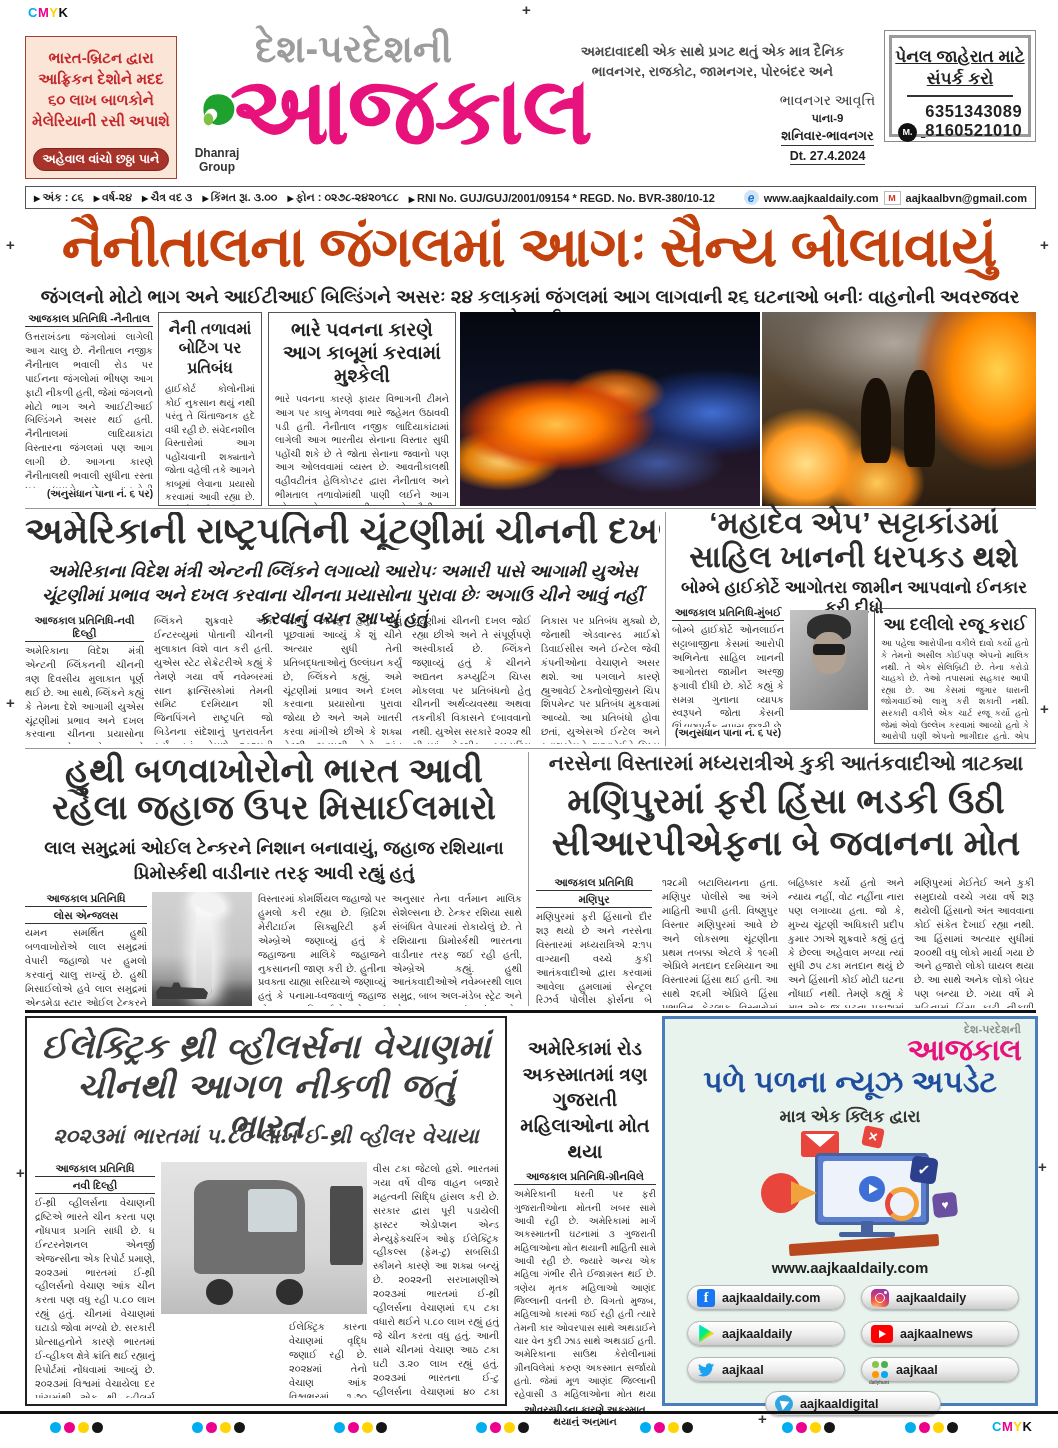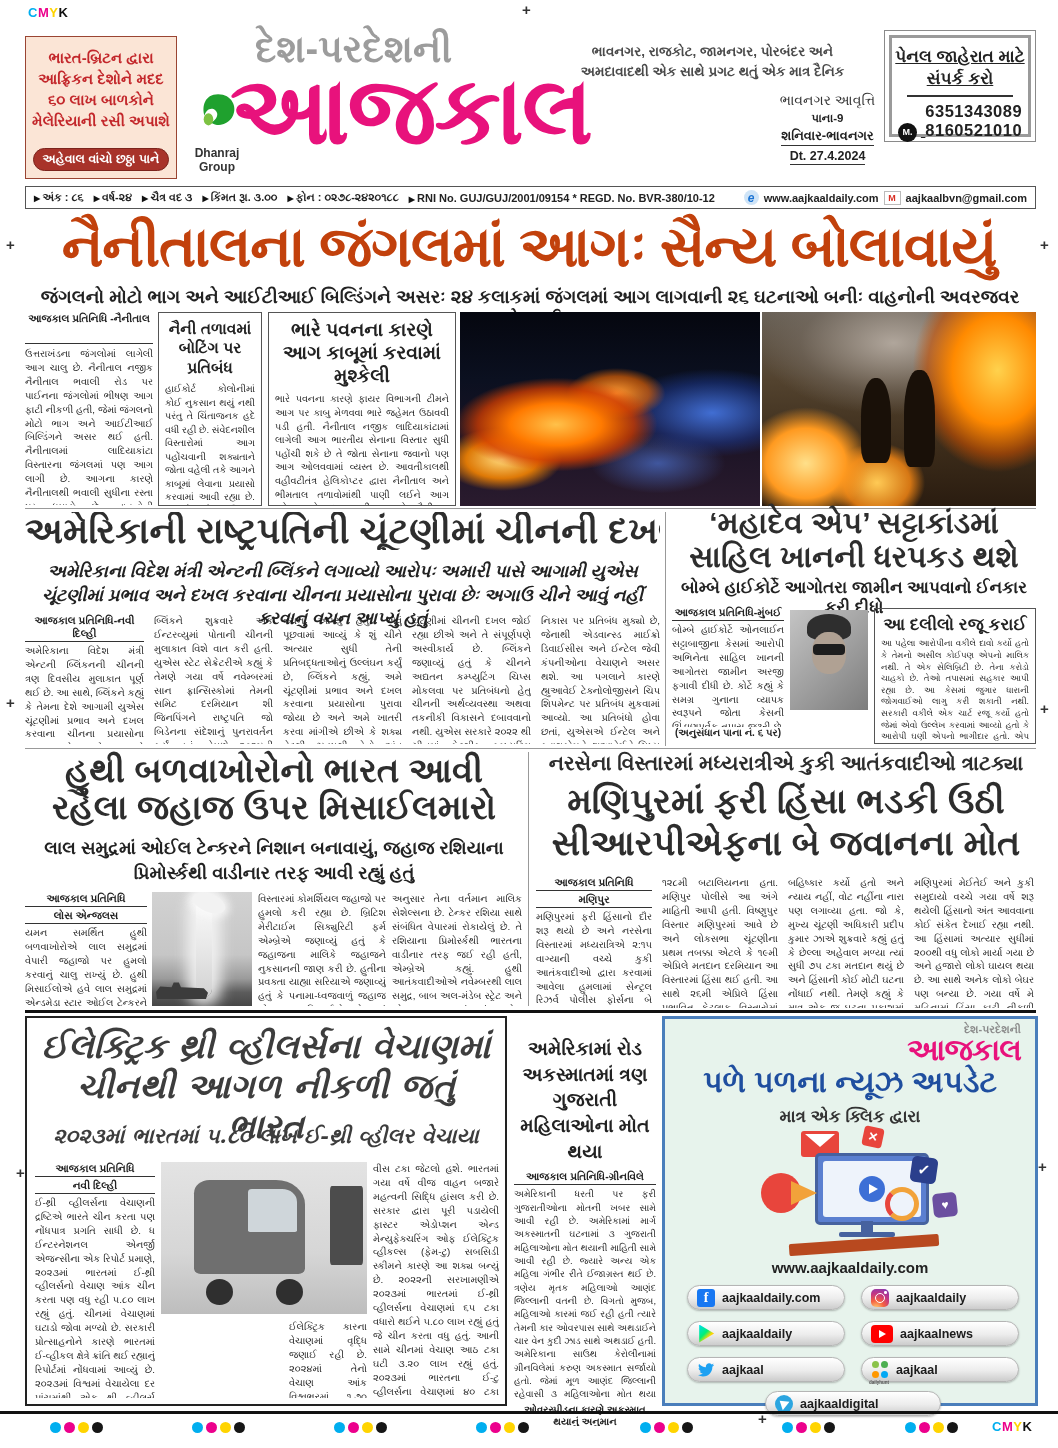--- a/index.html
+++ b/index.html
@@ -36,21 +36,21 @@
            padding:0 8px;box-sizing:border-box;gap:10px;white-space:nowrap;}
   .ib-item::before{content:"▶ ";font-size:8px;color:#111;}
   .ib-right{display:flex;align-items:center;gap:5px;margin-left:auto;}
   .globe-ic{display:inline-flex;width:15px;height:15px;border-radius:50%;background:#cfe4f7;color:#1b73d3;
             font-weight:800;font-style:italic;font-size:12px;align-items:center;justify-content:center;}
   .mail-ic{display:inline-flex;width:15px;height:12px;background:#fff;border:1px solid #bbb;color:#d93025;
            font-weight:800;font-size:9px;align-items:center;justify-content:center;}
   
   .h-main{font-size:56px;font-weight:800;color:#c2410c;text-align:center;white-space:nowrap;letter-spacing:-1px;}
   .h-sub{font-size:18.5px;font-weight:800;color:#222;text-align:center;}
-  .bl{font-weight:bold;text-align:center;font-size:10.5px;border-bottom:1px solid #333;padding-bottom:18px;margin-bottom:3px;}
+  .bl{font-weight:bold;text-align:center;font-size:10.5px;border-bottom:1px solid #333;padding-bottom:1px;margin-bottom:3px;}
   .bl2{font-weight:bold;text-align:center;font-size:10.5px;border-bottom:1px solid #333;padding-bottom:1px;margin-bottom:2px;}
   .small{font-size:9.8px;line-height:1.42;text-align:justify;color:#1c1c1c;overflow:hidden;}
   .jump{font-weight:bold;font-size:10px;text-align:right;}
   .nbox{border:1.5px solid #555;box-sizing:border-box;padding:6px;overflow:hidden;}
   .nbox .bt1{font-size:15.5px;font-weight:800;text-align:center;line-height:1.25;margin-bottom:5px;}
   .nbox .bt2{font-size:19px;font-weight:800;text-align:center;line-height:1.2;margin-bottom:5px;}
   .h2{font-weight:800;color:#2d2d2d;text-align:center;line-height:1.05;}
   .vrule{position:absolute;width:1px;background:#999;}
   .hrule{position:absolute;height:1px;background:#999;}
   .hthick{position:absolute;height:3px;background:#111;}
@@ -163,22 +163,22 @@
       <path d="M21 2 C33 2 38 13 34 21 C30 29 21 31 15 27 C20 24 22 19 18.5 16 C15 13 10 15.5 9 21 C6.5 13 9 2 21 2 Z" fill="#1fa12e"></path>
       <ellipse cx="12.5" cy="24" rx="4.2" ry="5.4" fill="#7dc242"></ellipse>
     </svg>
     <div class="logo-cap">Dhanraj Group</div>
   </div>
 
   <div class="x mast-top" style="left:255px;top:28px;">દેશ-પરદેશની</div>
   <div class="x mast" style="left:230px;top:66px;">આજકાલ</div>
 
   <div class="x publine" style="left:545px;top:42px;width:335px;">
+    <div>અમદાવાદથી એક સાથે પ્રગટ થતું એક માત્ર દૈનિક</div>
     <div>ભાવનગર, રાજકોટ, જામનગર, પોરબંદર અને</div>
-    <div>અમદાવાદથી એક સાથે પ્રગટ થતું એક માત્ર દૈનિક</div>
   </div>
 
   <div class="x edition" style="left:765px;top:92px;width:125px;">
     <div class="e1">ભાવનગર આવૃત્તિ</div>
     <div class="e2">પાના-9</div>
     <div><span class="e3">શનિવાર-ભાવનગર</span></div>
     <div><span class="e4">Dt. 27.4.2024</span></div>
   </div>
 
   <div class="x contact" style="left:884px;top:30px;width:152px;height:112px;text-decoration:underline;">

